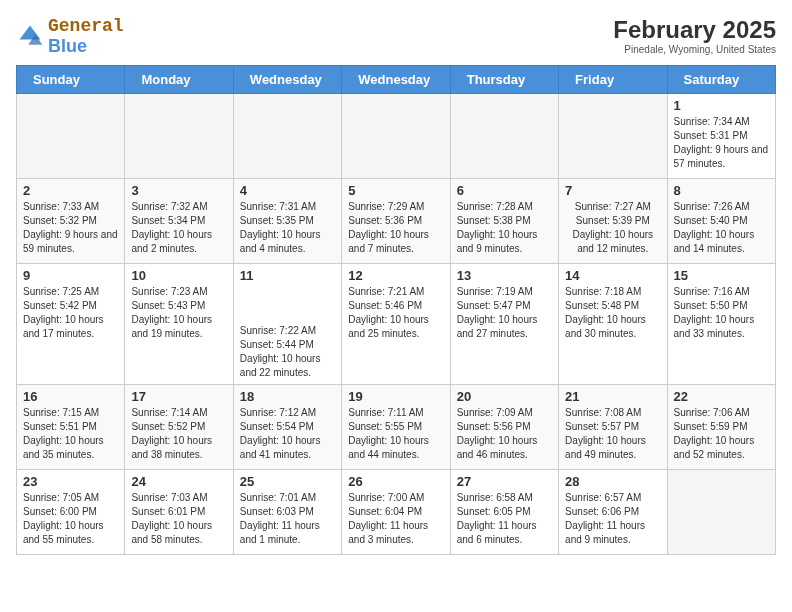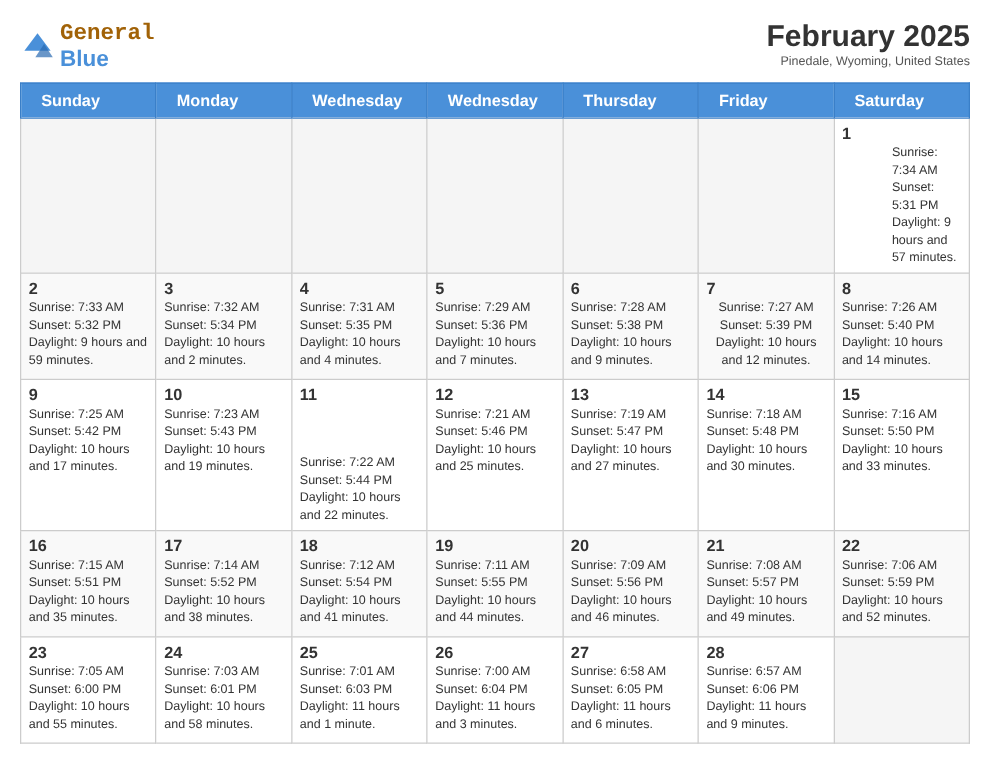--- a/index.html
+++ b/index.html
@@ -124,21 +124,21 @@
   <tbody id="calendar-body">
   <tr class="week-row">
         <td class="empty-cell"></td>
         <td class="empty-cell"></td>
         <td class="empty-cell"></td>
         <td class="empty-cell"></td>
         <td class="empty-cell"></td>
         <td class="empty-cell"></td>
         <td>
           <span class="day-number">1</span>
-          <div class="day-info" style="white-space: pre-line; margin-left: 40px;">Sunrise: 7:34 AM
+          <div class="day-info" style="white-space: pre-line;">Sunrise: 7:34 AM
 Sunset: 5:31 PM
 Daylight: 9 hours and 57 minutes.</div>
         </td>
       </tr>
       <tr class="week-row">
         <td>
           <span class="day-number">2</span>
           <div class="day-info" style="white-space: pre-line;">Sunrise: 7:33 AM
 Sunset: 5:32 PM
 Daylight: 9 hours and 59 minutes.</div>

